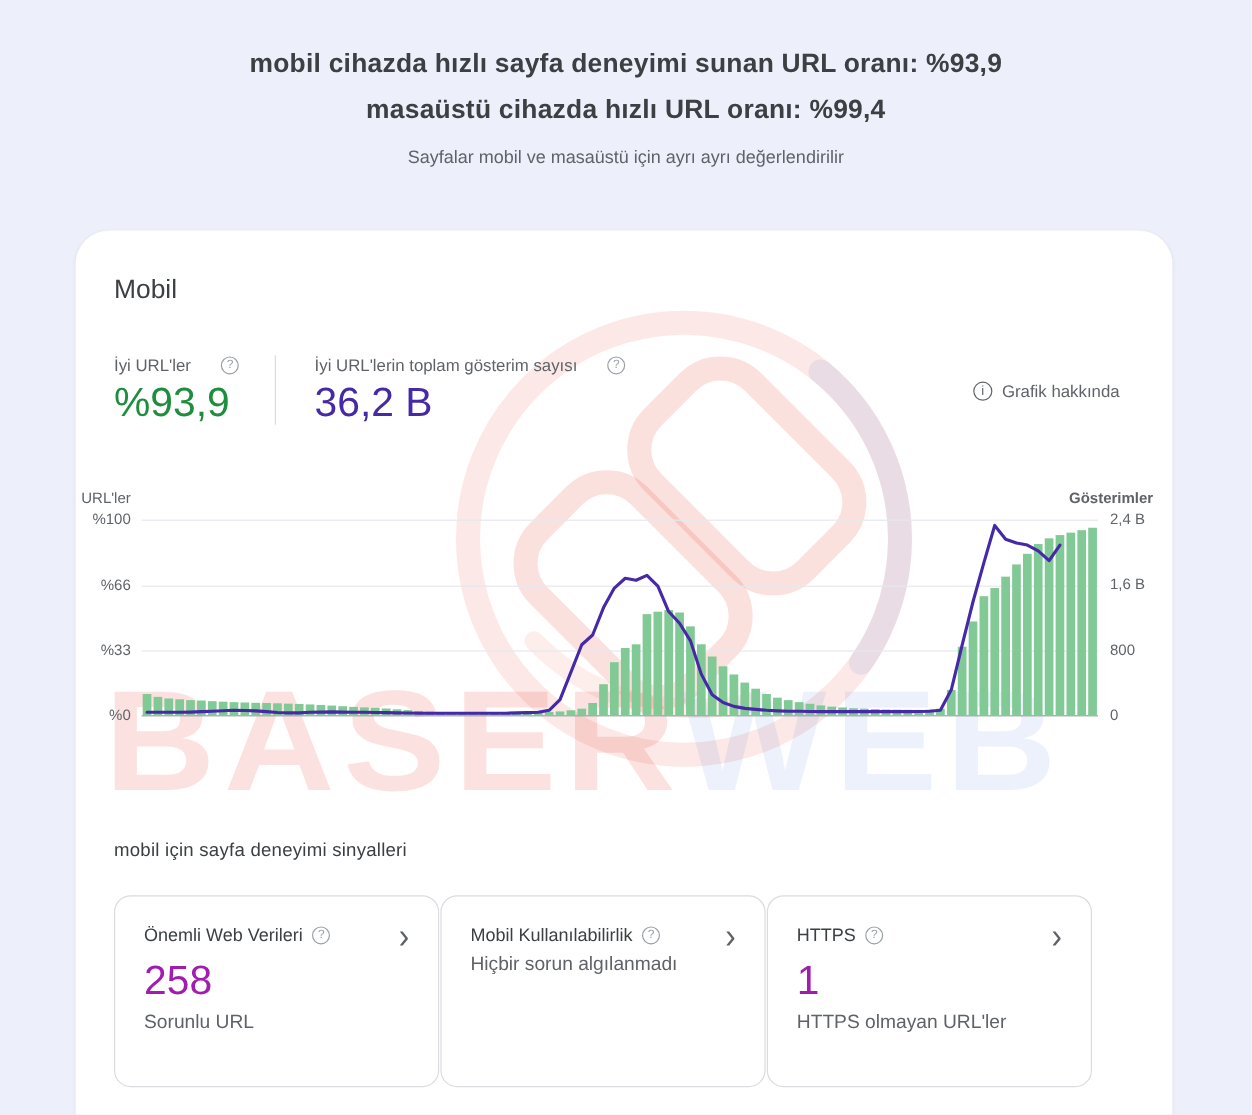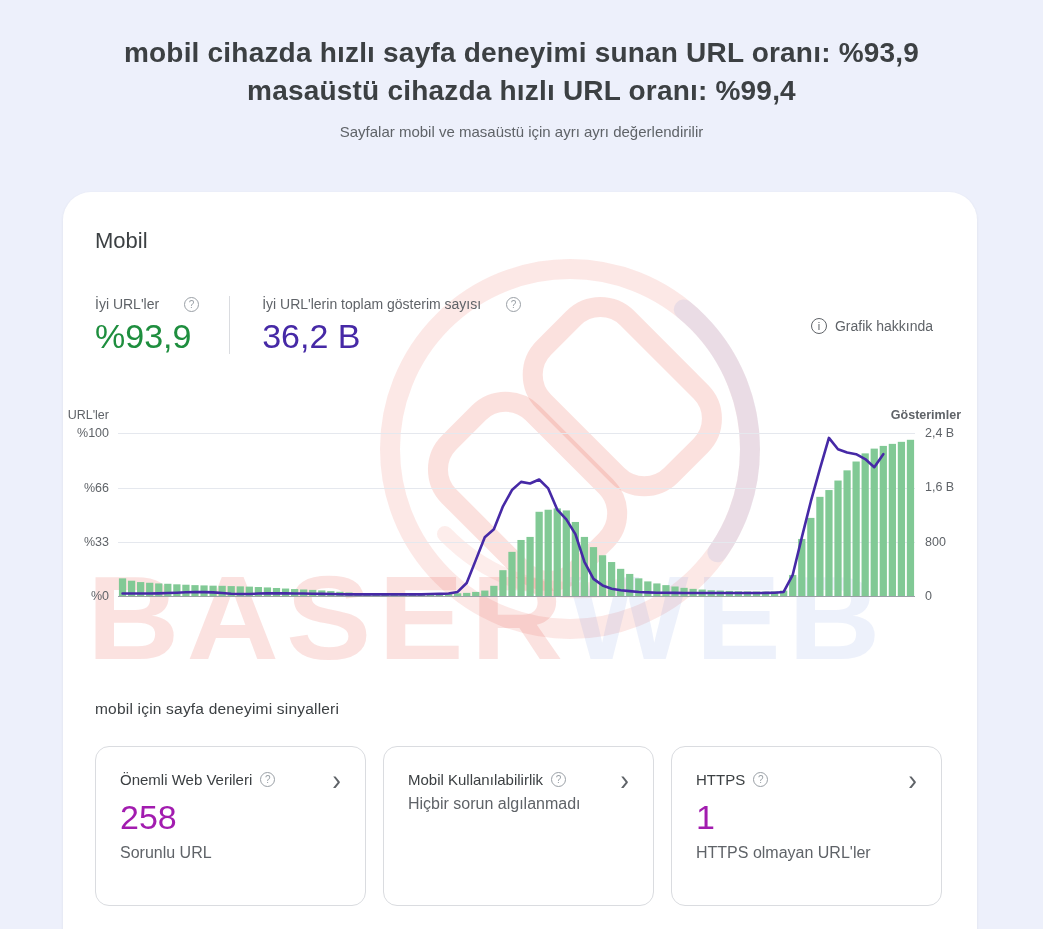--- a/index.html
+++ b/index.html
@@ -2,21 +2,21 @@
 <html lang="tr"><head>
 <meta charset="utf-8">
 <style>
   * { margin:0; padding:0; box-sizing:border-box; }
   html,body { width:1043px; height:929px; }
   body { font-family:"Liberation Sans", sans-serif; background:#edf0fb; }
   .page { position:relative; width:1043px; height:929px; overflow:hidden; background:#edf0fb; }
 
   
   .hero { padding-top:34px; text-align:center; }
-  .hero h1 { font-size:28px; line-height:38px; font-weight:700; color:#3c4043; letter-spacing:.2px; }
+  .hero h1 { font-size:22px; line-height:38px; font-weight:700; color:#3c4043; letter-spacing:.2px; }
   .hero .sub { margin-top:13px; font-size:15px; color:#5f6368; }
 
   
   .card { position:absolute; left:63px; top:192px; width:914px; height:790px;
           background:#fff; border-radius:28px; box-shadow:0 1px 3px rgba(60,64,67,.08); }
   .card-content { position:relative; z-index:1; }
 
   .panel-title { margin:36px 32px 0; font-size:22px; color:#3c4043; font-weight:400; }
 
   .stats-row { display:flex; align-items:flex-start; margin:42px 44px 0 32px; }
@@ -47,21 +47,21 @@
   .grid.baseline { border-top:1px solid #9aa0a6; }
   .y-left { position:absolute; left:0; top:31px; height:163px; width:46px; }
   .y-right { position:absolute; left:calc(100% - 52px); top:31px; height:163px; width:52px; }
   .ytick { position:absolute; transform:translateY(-50%); font-size:12.5px; color:#5f6368; white-space:nowrap; }
   .y-left .ytick { right:0; }
   .x-labels { position:absolute; left:55px; right:62px; top:206px; height:18px; }
   .xtick { position:absolute; transform:translateX(-50%); font-size:12.5px; color:#5f6368; white-space:nowrap; }
 
   
   .signals-heading { margin:60px 32px 0; font-size:15.5px; font-weight:500; color:#3c4043; letter-spacing:.2px; }
-  .cards-row { display:flex; gap:17px; margin:28px 32px 0; }
+  .cards-row { display:flex; gap:1px; margin:28px 32px 0; }
   .signal-card { width:271px; height:160px; background:#fff; border:1px solid #dadce0;
                  border-radius:14px; padding:24px 24px 0; cursor:pointer; }
   .signal-title-row { display:flex; align-items:center; gap:8px; font-size:15px; color:#3c4043; }
   .chevron { margin-left:auto; font-size:26px; line-height:16px; color:#5f6368; font-weight:400;
              transform:scaleY(1.15); }
   .signal-value { margin-top:10px; font-size:34px; font-weight:400; }
   .signal-value.red { color:#a21caf; }
   .signal-value.green { color:#1e8e3e; }
   .signal-sub { margin-top:7px; font-size:16px; color:#5f6368; }
 

